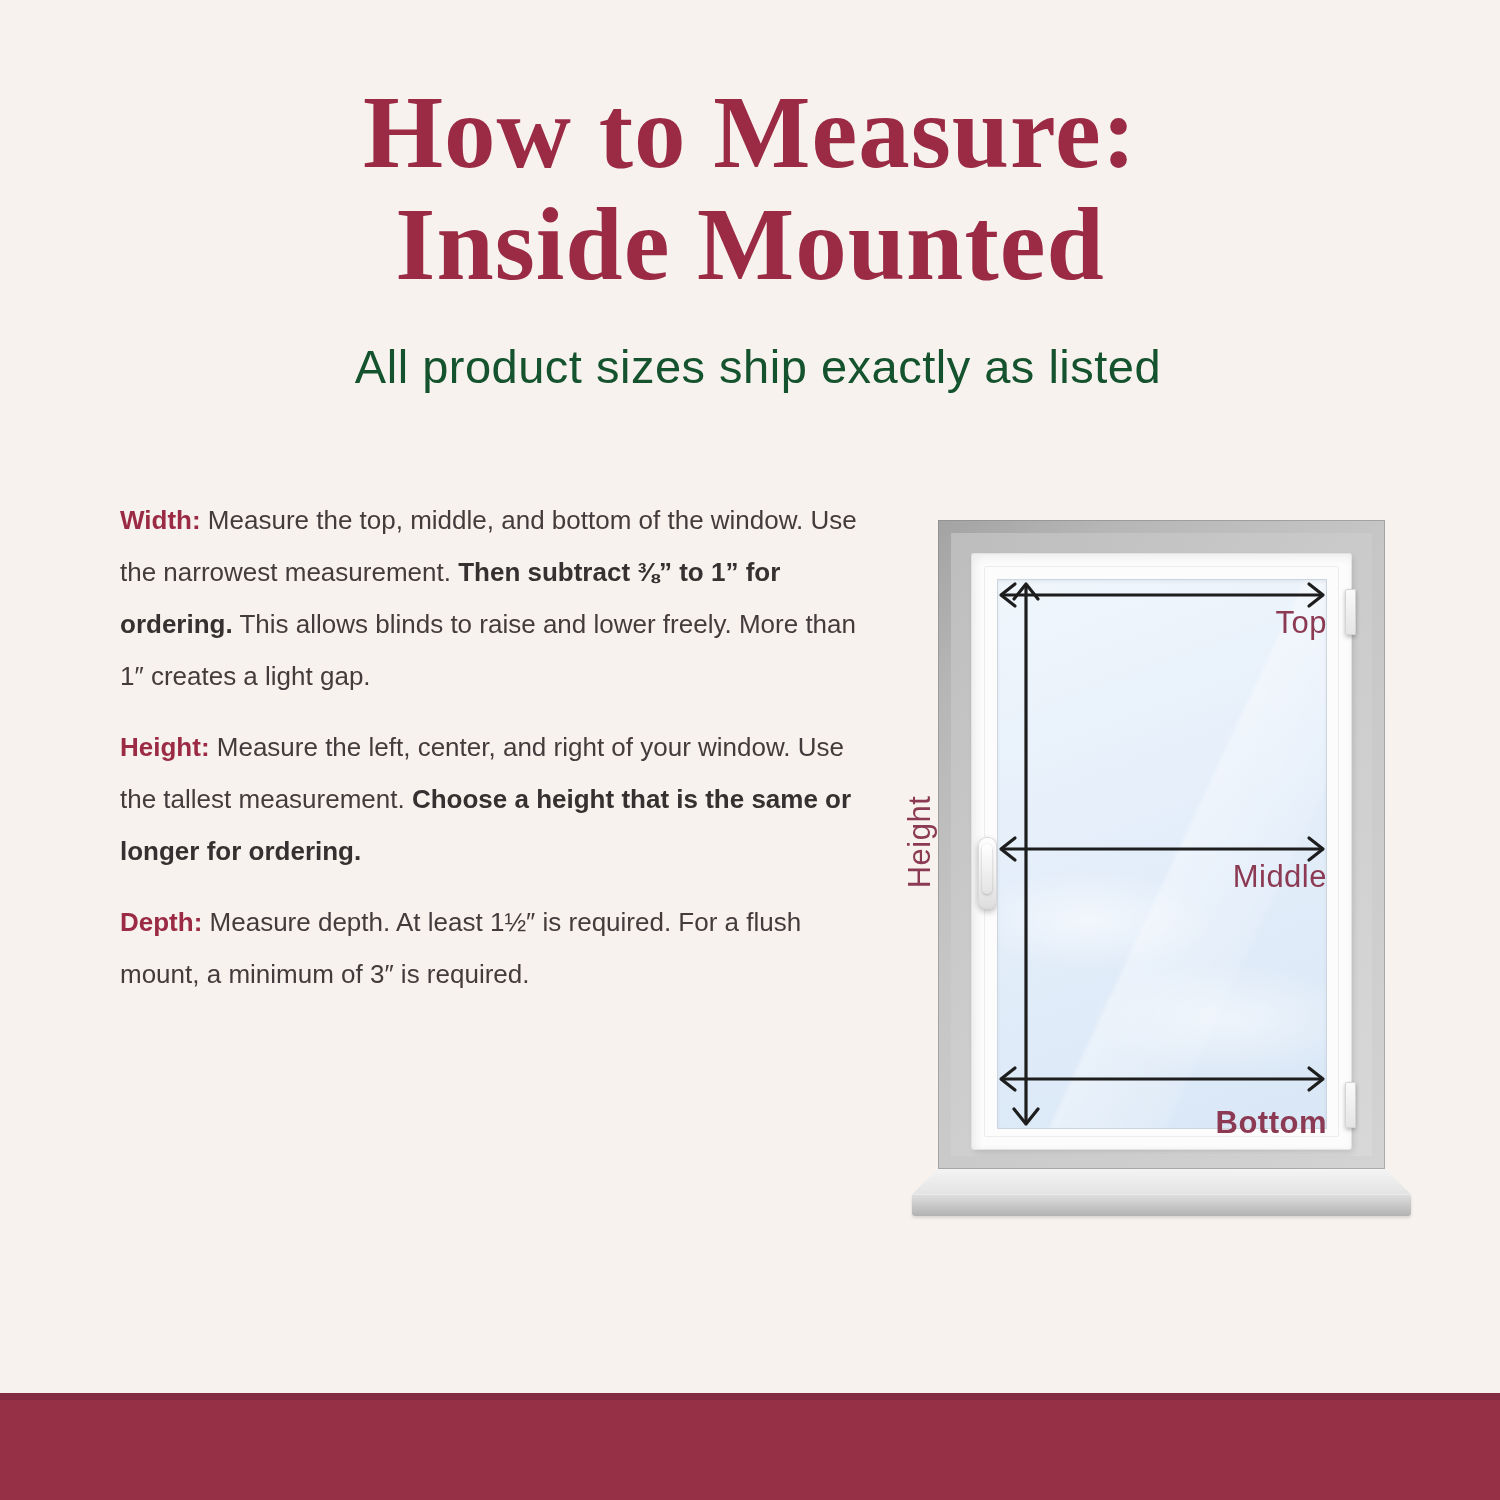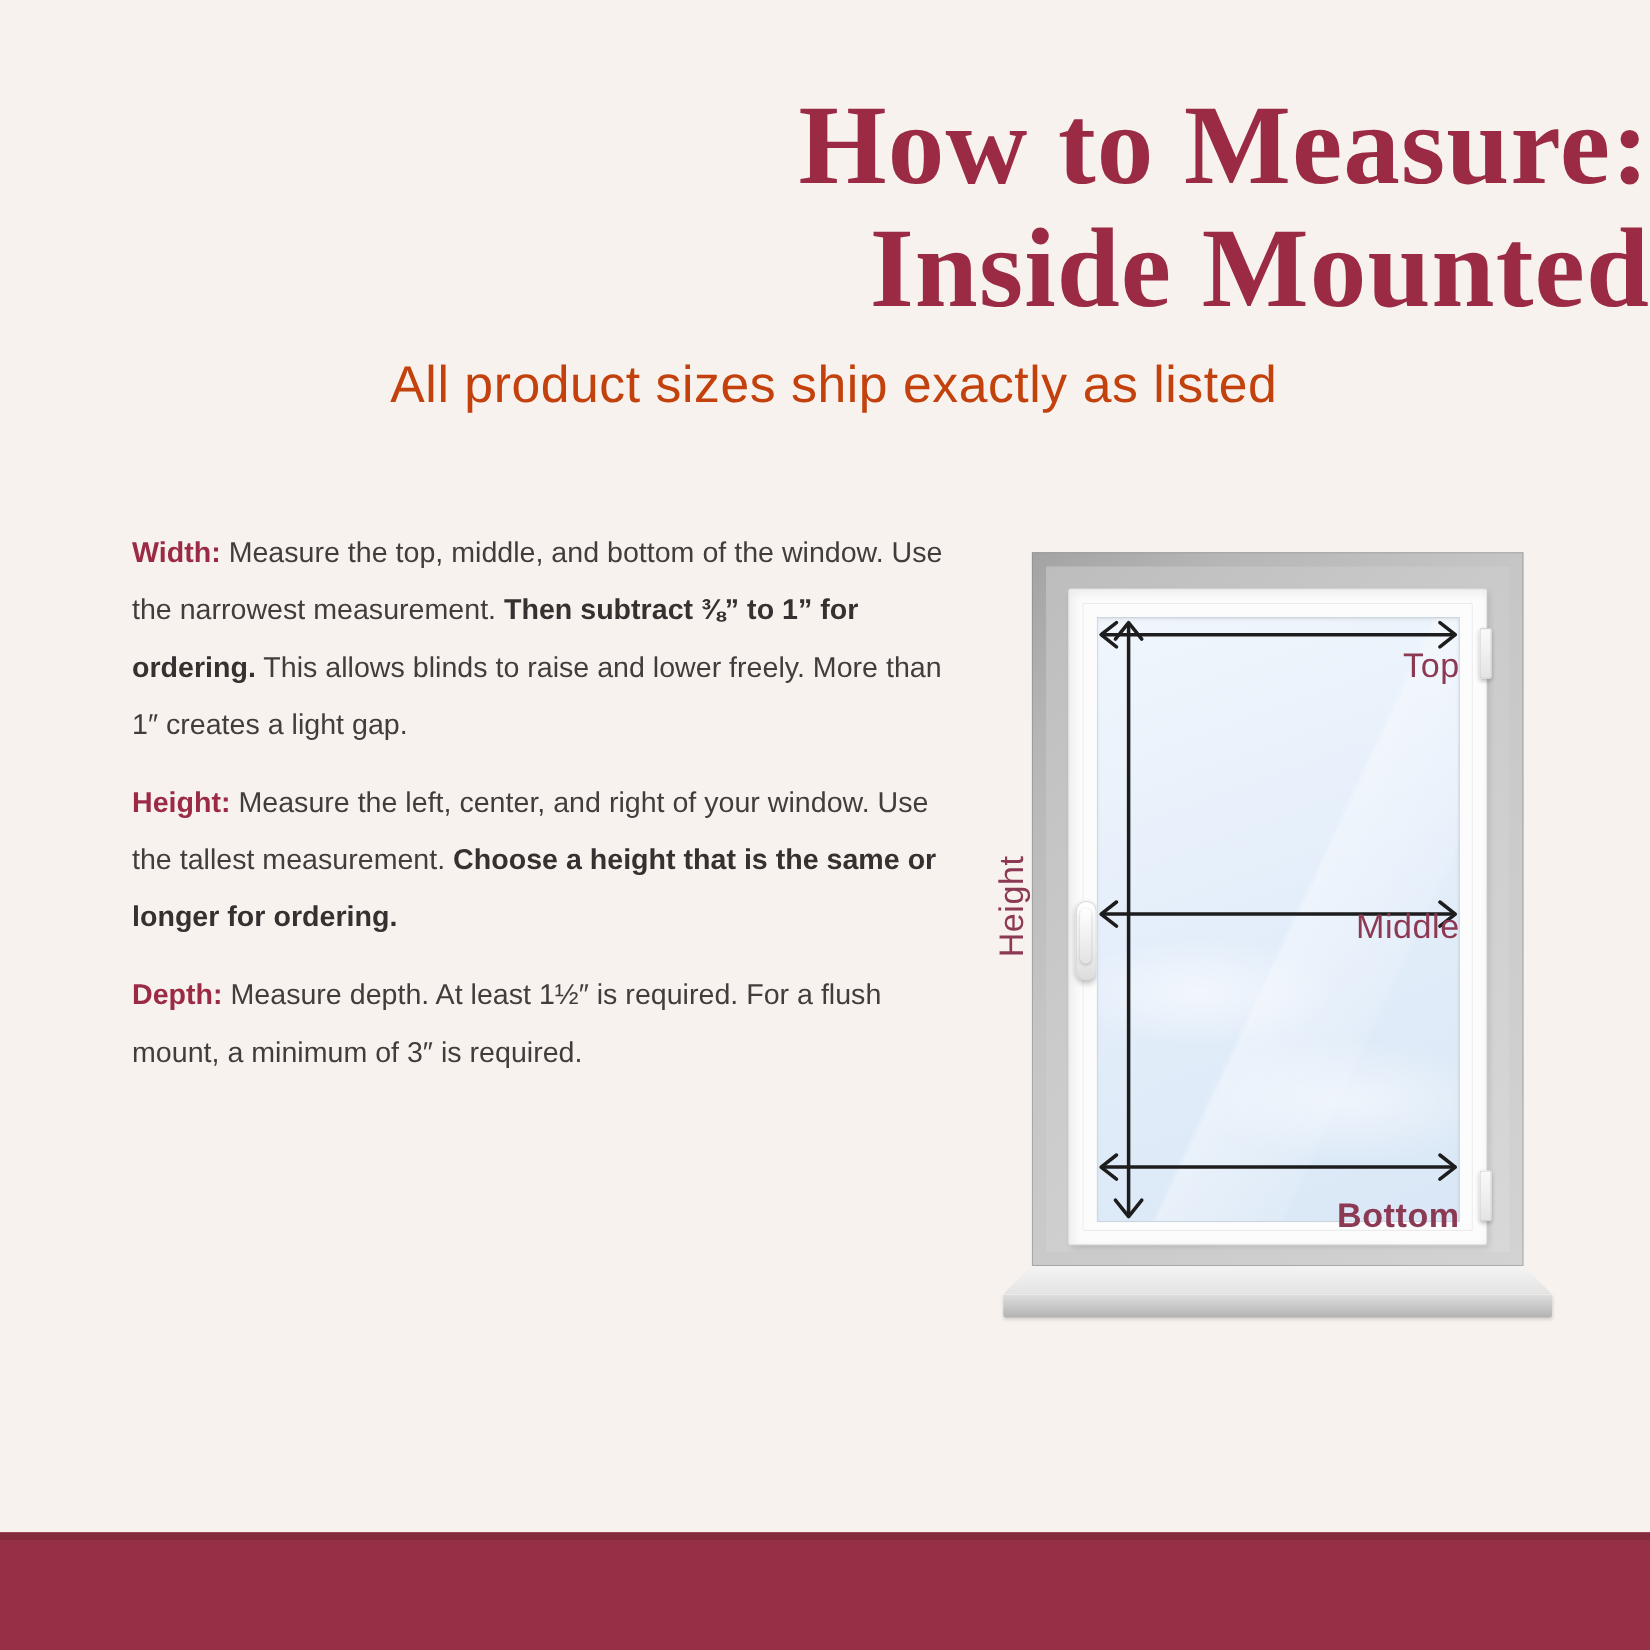--- a/index.html
+++ b/index.html
@@ -4,22 +4,22 @@
 <style>
   * { margin:0; padding:0; box-sizing:border-box; }
   html,body { width:1500px; height:1500px; }
   body { font-family:"Liberation Sans", sans-serif; }
   .page { position:relative; width:1500px; height:1500px; background:#f7f2ee; overflow:hidden; }
 
   
   .header { text-align:center; }
   .title { margin-top:76px; font-family:"Liberation Serif", serif; font-weight:bold;
            font-size:103px; line-height:1.09; color:#9b2b45; letter-spacing:1px; }
-  .title span { display:block;text-align:right; }
-  .subtitle { margin-top:20px; font-size:47px; color:#c2410c; letter-spacing:0.5px;padding-left:16px; }
+  .title span { display:block; }
+  .subtitle { margin-top:38px; font-size:47px; color:#14532d; letter-spacing:0.5px;padding-left:16px; }
 
   
   .content { display:flex; margin-top:100px; padding-left:120px; padding-right:60px; }
   .text-col { width:742px; flex:0 0 auto; }
   .instruction { font-size:26px; line-height:52px; color:#443c3c; margin-bottom:19px; }
   .instruction .label { color:#9b2b45; font-weight:bold; }
   .instruction .b { color:#363030; font-weight:bold; }
 
   
   .figure { position:relative; flex:0 0 auto; width:540px; height:740px; margin-left:36px; }
@@ -43,21 +43,21 @@
              radial-gradient(ellipse 180px 70px at 28% 62%, rgba(255,255,255,0.55), rgba(255,255,255,0) 70%),
              radial-gradient(ellipse 200px 80px at 70% 80%, rgba(255,255,255,0.5), rgba(255,255,255,0) 70%),
              linear-gradient(115deg, rgba(255,255,255,0) 52%, rgba(255,255,255,0.35) 53%, rgba(255,255,255,0.12) 72%, rgba(255,255,255,0) 73%),
              linear-gradient(160deg,#f0f6fc 0%,#e4eefa 48%,#d9e7f6 100%);
            box-shadow:inset 0 0 0 1px #ccd6e0, inset 0 2px 5px rgba(0,0,0,0.08); }
 
   .arrows { position:absolute; inset:0; width:100%; height:100%; }
   .glass-label { position:absolute; width:100%; text-align:right; font-size:31px;
                  color:#8c3a53; letter-spacing:0.5px; }
   .glass-label.top    { top:26px; }
-  .glass-label.middle { top:264px; }
+  .glass-label.middle { top:280px; }
   .glass-label.bottom { top:526px;font-weight:bold; }
 
   .handle { position:absolute; left:6px; top:283px; width:19px; height:72px; border-radius:9px;
             background:linear-gradient(180deg,#ffffff 0%,#f0f0f0 60%,#dcdcdc 100%);
             box-shadow:0 3px 6px rgba(0,0,0,0.28), inset 0 0 0 1px #d9d9d9; }
   .handle::after { content:""; position:absolute; left:4px; top:7px; width:10px; height:50px; border-radius:5px;
             background:linear-gradient(180deg,#ffffff,#e3e3e3); box-shadow:0 1px 3px rgba(0,0,0,0.25); }
   .latch { position:absolute; right:-5px; width:11px; height:46px; border-radius:2px;
            background:linear-gradient(180deg,#fafafa,#e4e4e4);
            box-shadow:0 2px 4px rgba(0,0,0,0.25), inset 0 0 0 1px #d4d4d4; }

